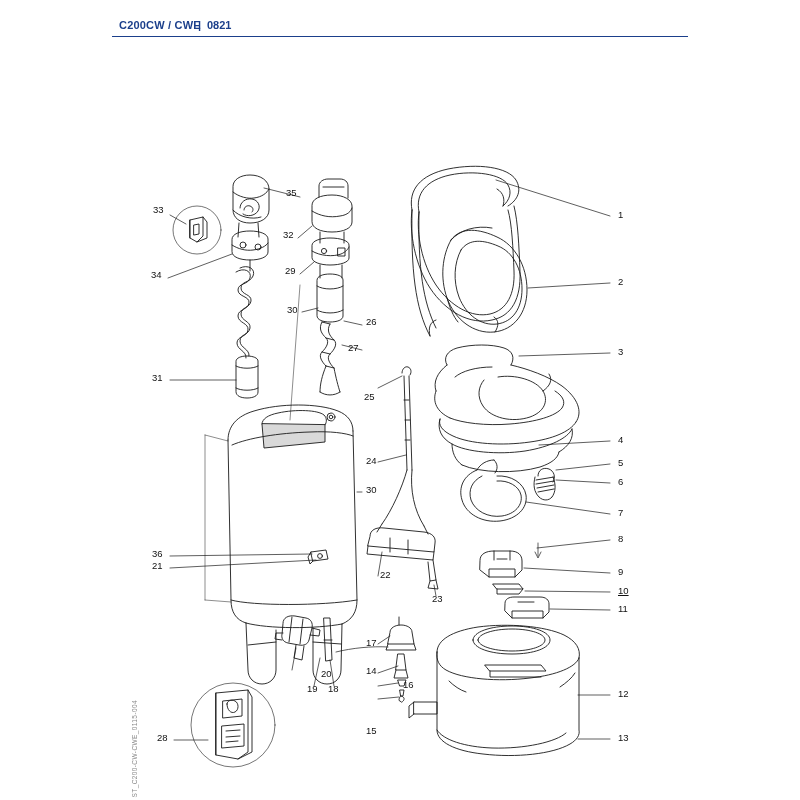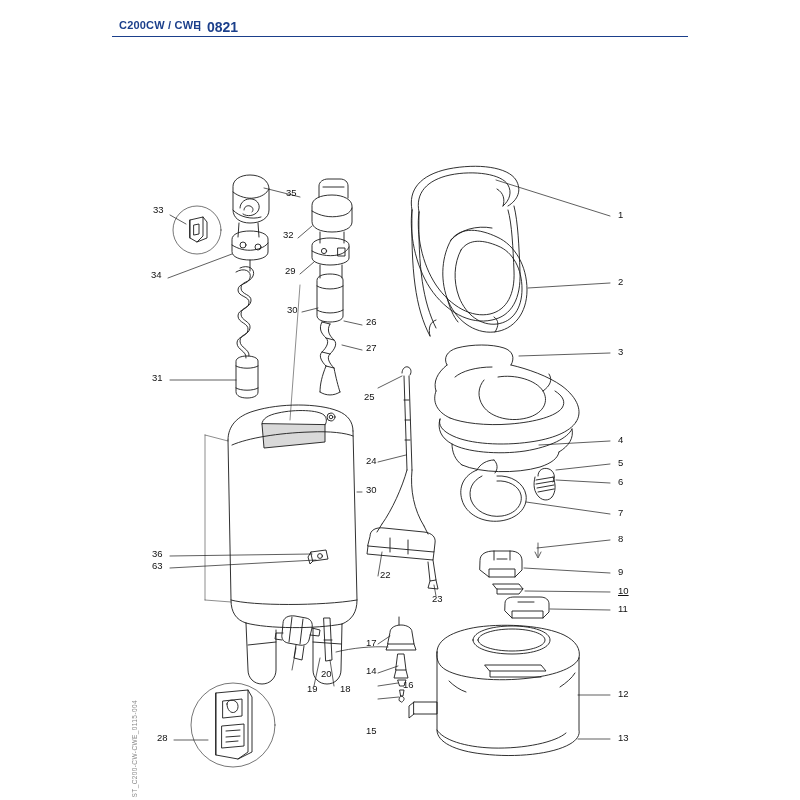--- a/index.html
+++ b/index.html
@@ -51,21 +51,21 @@
     left: 198px;
     top: 19px;
     font-size: 11px;
     font-weight: bold;
     color: #1b3f8b;
   }
   .header-code {
     position: absolute;
     left: 207px;
     top: 19px;
-    font-size: 14px;
+    font-size: 11px;
     font-weight: bold;
     color: #1b3f8b;
   }
   
   .doc-ref {
     position: absolute;
     left: 131px;
     top: 700px;
     font-size: 6.5px;
     color: #8a8a8a;
@@ -383,34 +383,34 @@
     <div class="label" style="left:618px; top:527px;">9</div>
     <div class="label" style="left:618px; top:546px;text-decoration:underline;">10</div>
     <div class="label" style="left:618px; top:564px;">11</div>
     <div class="label" style="left:618px; top:649px;">12</div>
     <div class="label" style="left:618px; top:693px;">13</div>
 
     <div class="label" style="left:366px; top:626px;">14</div>
     <div class="label" style="left:366px; top:653px;margin-top:33px;">15</div>
     <div class="label" style="left:366px; top:640px;margin-left:37px;">16</div>
     <div class="label" style="left:366px; top:598px;">17</div>
-    <div class="label" style="left:328px; top:644px;margin-left:12px;">18</div>
+    <div class="label" style="left:328px; top:644px;">18</div>
     <div class="label" style="left:307px; top:644px;">19</div>
     <div class="label" style="left:284px; top:629px;margin-left:37px;">20</div>
     <div class="label" style="left:366px; top:445px;">30</div>
     <div class="label" style="left:368px; top:530px;margin-left:12px;">22</div>
     <div class="label" style="left:432px; top:554px;">23</div>
     <div class="label" style="left:366px; top:416px;">24</div>
     <div class="label" style="left:364px; top:352px;">25</div>
     <div class="label" style="left:366px; top:277px;">26</div>
-    <div class="label" style="left:366px; top:303px;">27</div>
+    <div class="label" style="left:348px; top:303px;">27</div>
     <div class="label" style="left:157px; top:693px;">28</div>
     <div class="label" style="left:285px; top:226px;">29</div>
     <div class="label" style="left:287px; top:265px;">30</div>
     <div class="label" style="left:152px; top:333px;text-align:right;">31</div>
     <div class="label" style="left:283px; top:190px;">32</div>
     <div class="label" style="left:153px; top:165px;">33</div>
     <div class="label" style="left:151px; top:230px;">34</div>
     <div class="label" style="left:286px; top:148px;">35</div>
     <div class="label" style="left:152px; top:509px;">36</div>
-    <div class="label" style="left:152px; top:521px;">63</div>
+    <div class="label" style="left:152px; top:521px;">21</div>
   </div>
 </div>
 
 </body></html>

